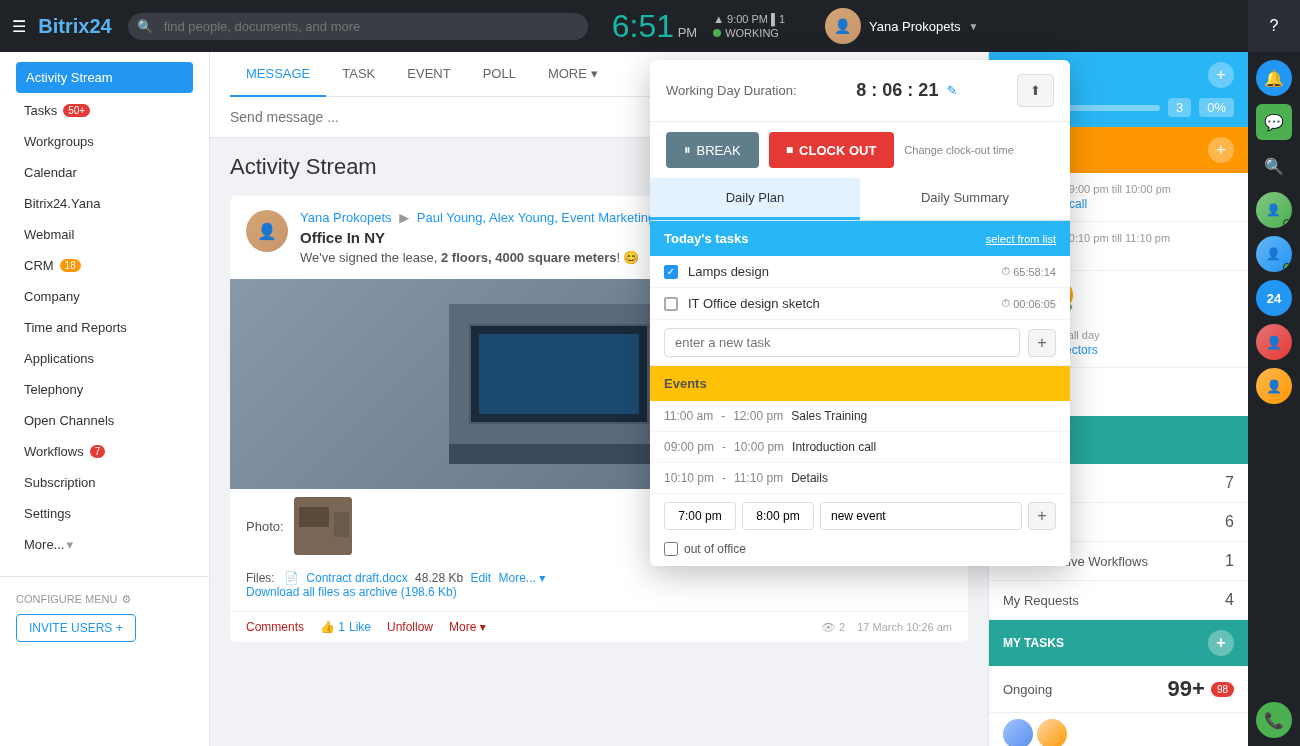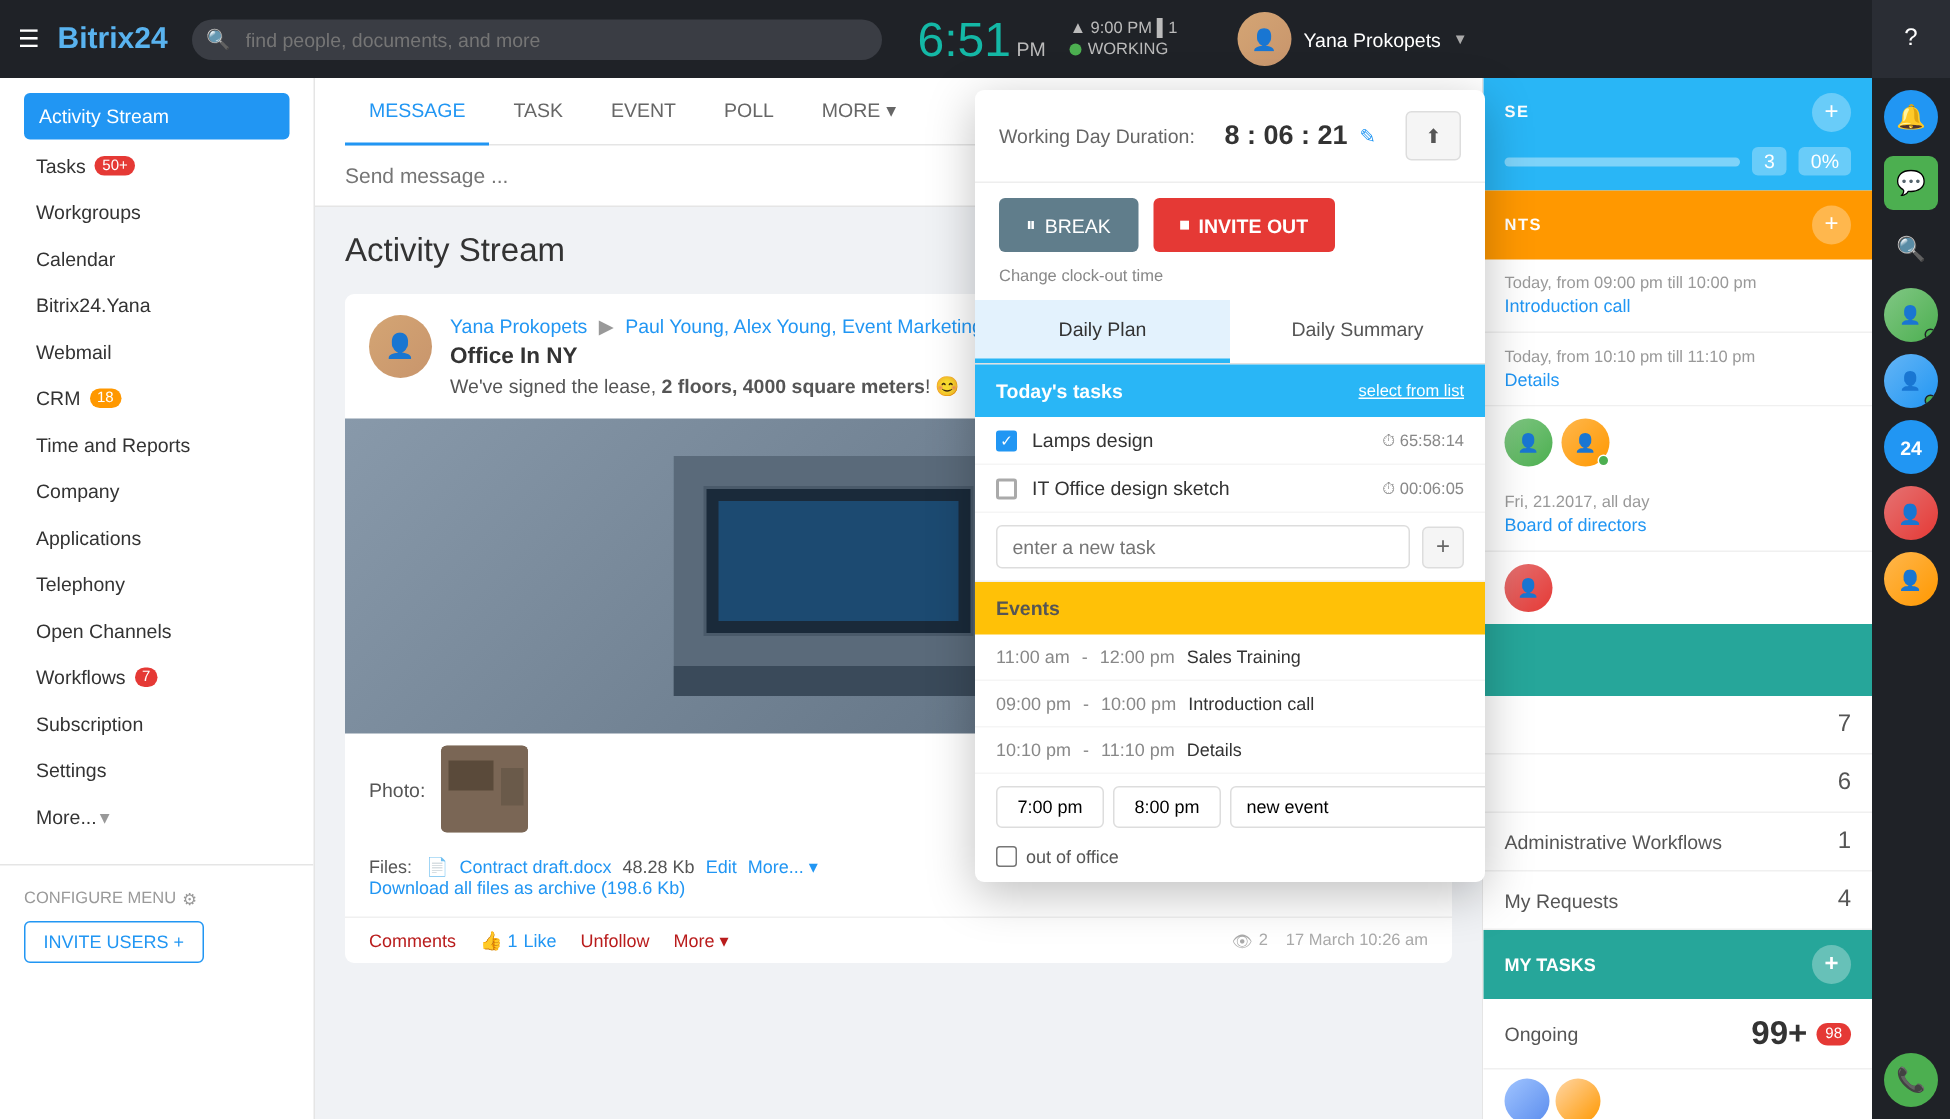--- a/index.html
+++ b/index.html
@@ -104,21 +104,21 @@
     .notif-icon.bell { background: #2196f3; }
     .notif-icon.chat { background: #4caf50; border-radius: 4px; }
     .notif-icon.search { color: #aaa; }
     .notif-avatar-small { width: 36px; height: 36px; border-radius: 50%; background: #a0c0a0; overflow: hidden; display: flex; align-items: center; justify-content: center; font-size: 12px; position: relative; cursor: pointer; }
     .notif-avatar-small .online-dot { position: absolute; bottom: 1px; right: 1px; width: 8px; height: 8px; border-radius: 50%; background: #4caf50; border: 1px solid #1f2227; }
     .notif-24 { background: #2196f3; color: #fff; border-radius: 50%; width: 36px; height: 36px; display: flex; align-items: center; justify-content: center; font-size: 13px; font-weight: bold; cursor: pointer; }
     .notif-phone { background: #4caf50; color: #fff; border-radius: 50%; width: 36px; height: 36px; display: flex; align-items: center; justify-content: center; font-size: 16px; cursor: pointer; margin-top: auto; margin-bottom: 8px; }
 
     
     .modal-overlay { position: fixed; top: 0; left: 0; right: 0; bottom: 0; z-index: 200; pointer-events: none; }
-    .modal-popup { position: absolute; top: 60px; left: 650px; width: 340px; background: #fff; border-radius: 6px; box-shadow: 0 8px 32px rgba(0,0,0,0.25); pointer-events: all; overflow: hidden; }
+    .modal-popup { position: absolute; top: 60px; left: 650px; width: 420px; background: #fff; border-radius: 6px; box-shadow: 0 8px 32px rgba(0,0,0,0.25); pointer-events: all; overflow: hidden; }
 
     .modal-header { padding: 14px 16px; display: flex; align-items: center; justify-content: space-between; border-bottom: 1px solid #eee; }
     .modal-header-label { font-size: 13px; color: #666; }
     .modal-duration { font-size: 18px; font-weight: bold; color: #333; }
     .modal-edit-icon { color: #2196f3; cursor: pointer; }
     .btn-break { background: #607d8b; color: #fff; border: none; border-radius: 4px; padding: 10px 18px; font-size: 13px; cursor: pointer; display: flex; align-items: center; gap: 6px; }
     .btn-clockout { background: #e53935; color: #fff; border: none; border-radius: 4px; padding: 10px 18px; font-size: 13px; font-weight: 600; cursor: pointer; display: flex; align-items: center; gap: 6px; }
     .modal-change-link { font-size: 11px; color: #888; cursor: pointer; }
     .btn-share { background: #f5f5f5; border: 1px solid #ddd; border-radius: 4px; padding: 8px 12px; cursor: pointer; color: #555; font-size: 13px; }
 
@@ -217,24 +217,24 @@
         <span>Bitrix24.Yana</span>
       </div>
       <div class="sidebar-item">
         <span>Webmail</span>
       </div>
       <div class="sidebar-item">
         <span>CRM</span>
         <span class="sidebar-badge orange">18</span>
       </div>
       <div class="sidebar-item">
+        <span>Company</span>
+      </div>
+      <div class="sidebar-item">
         <span>Time and Reports</span>
-      </div>
-      <div class="sidebar-item">
-        <span>Company</span>
       </div>
       <div class="sidebar-item">
         <span>Applications</span>
       </div>
       <div class="sidebar-item">
         <span>Telephony</span>
       </div>
       <div class="sidebar-item">
         <span>Open Channels</span>
       </div>
@@ -473,21 +473,21 @@
       </button>
     </div>
 
     <div style="padding:10px 16px;display:flex;align-items:center;gap:10px;flex-wrap:wrap">
       <button class="btn-break">
         <span>⏸</span>
         <span>BREAK</span>
       </button>
       <button class="btn-clockout">
         <span>⏹</span>
-        <span>INVITE OUT</span>
+        <span>CLOCK OUT</span>
       </button>
       <span class="modal-change-link">Change clock-out time</span>
     </div>
 
     <div class="modal-tabs">
       <div class="modal-tab active">Daily Plan</div>
       <div class="modal-tab">Daily Summary</div>
     </div>
 
     <div class="modal-body">

